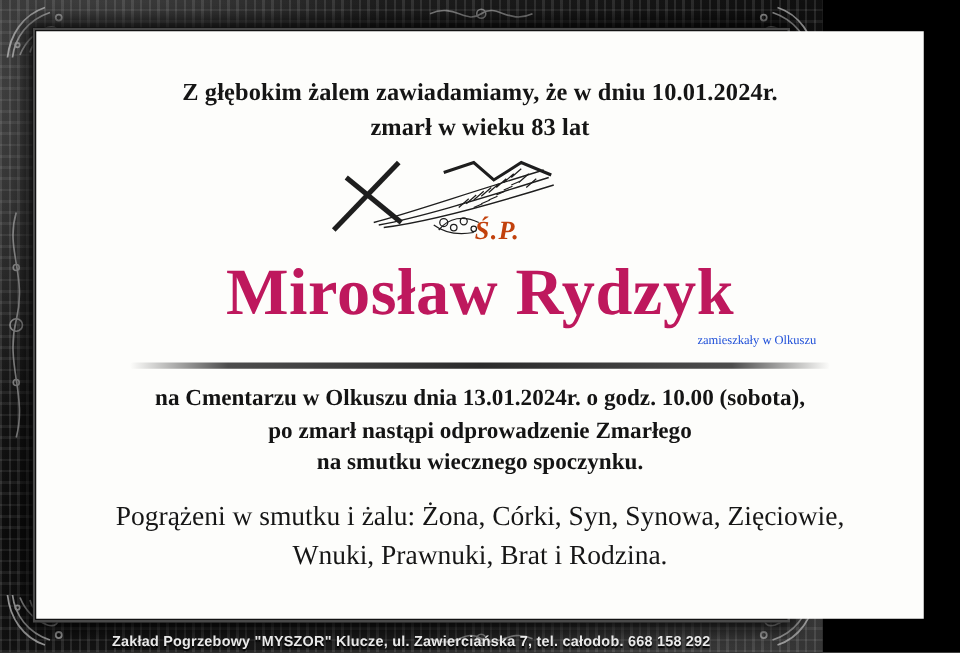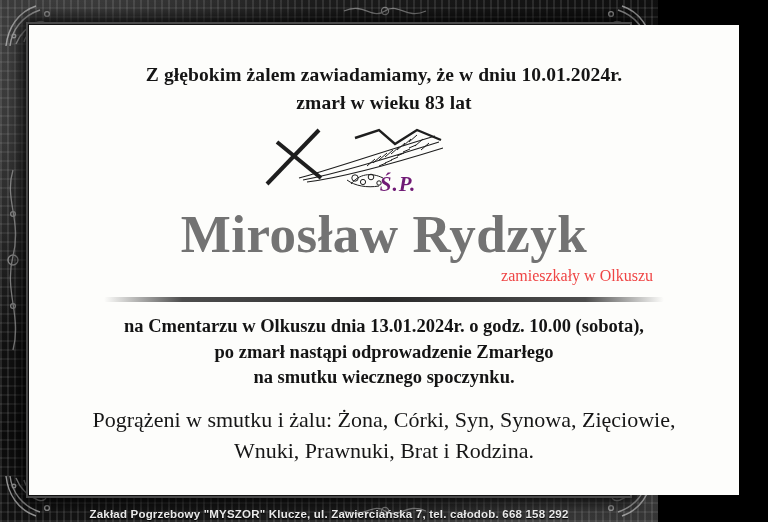--- a/index.html
+++ b/index.html
@@ -102,38 +102,38 @@
   }
   .sp {
     position: absolute;
     left: 50%;
     top: 50px;
     transform: translateX(-50%) translateX(14px);
     font-size: 21px;
     font-weight: bold;
     font-style: italic;
     letter-spacing: 1px;
-    color: #701a75;
+    color: #c2410c;
   }
 
   .deceased-name {
     font-size: 53px;
     font-weight: bold;
     letter-spacing: 0.5px;
     line-height: 1;
     margin: 2px 0 0 0;
-    color: #737373;
+    color: #be185d;
     font-family: "Liberation Serif", serif;
   }
 
   .residence {
-    font-size: 16px;
+    font-size: 10px;
     margin: 6px 56px 0 0;
     text-align: right;
-    color: #ef4444;
+    color: #1d4ed8;
   }
 
   .divider {
     width: 560px;
     height: 5px;
     margin: 12px auto 0 auto;
     background: linear-gradient(90deg, rgba(80,80,80,0) 0%, #4d4d4d 14%, #2b2b2b 50%, #4d4d4d 86%, rgba(80,80,80,0) 100%);
     border-radius: 3px;
   }
 

